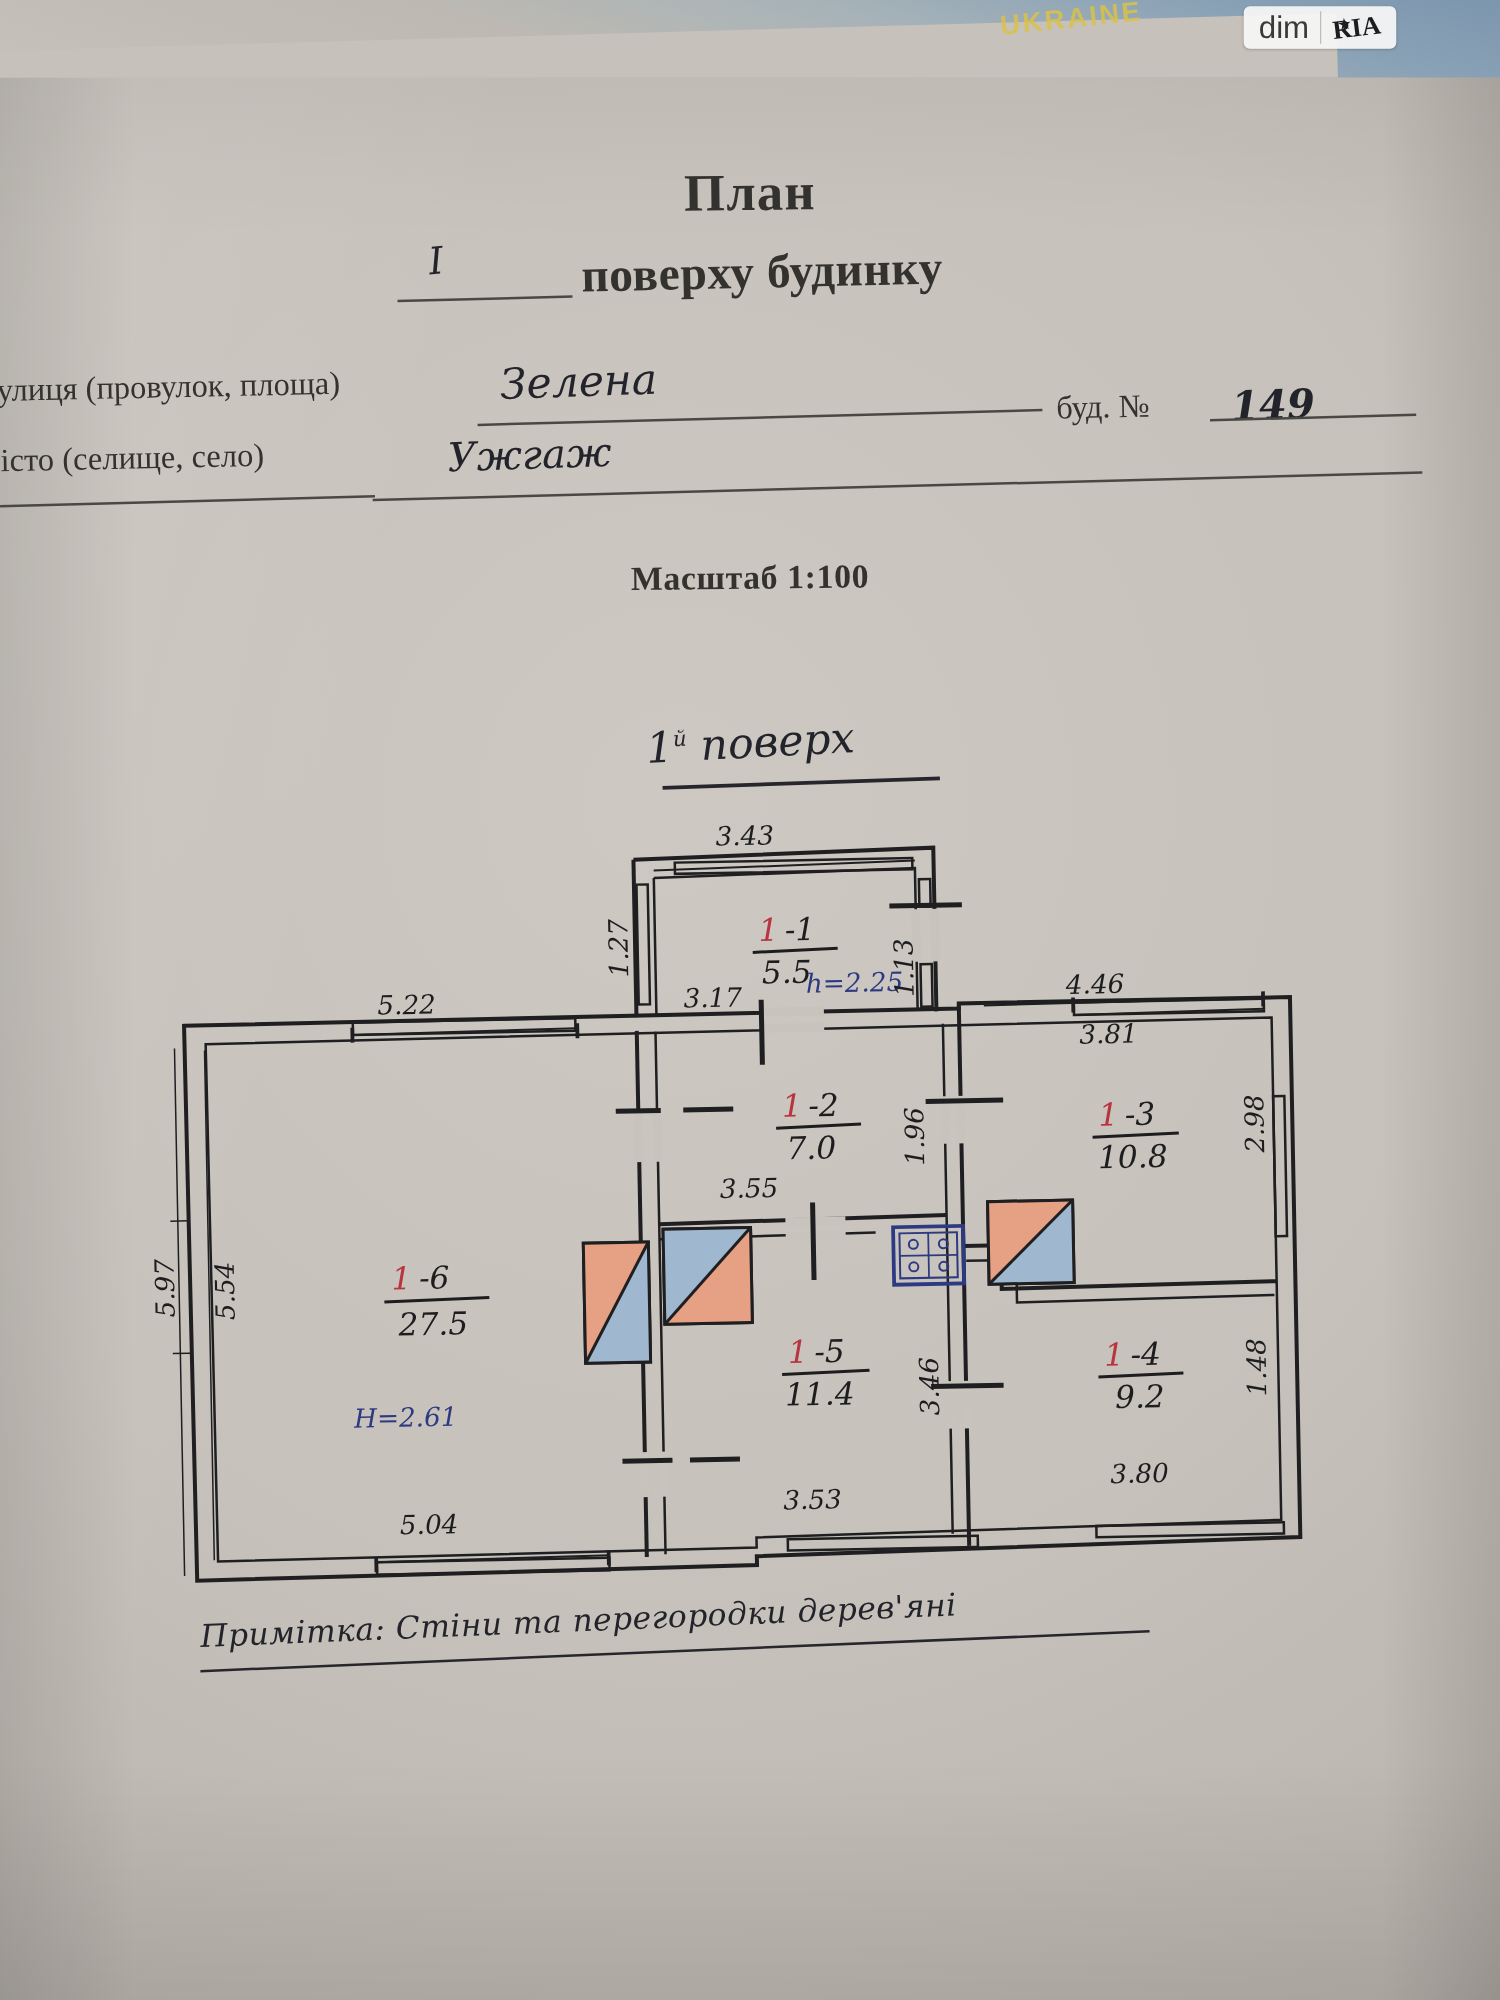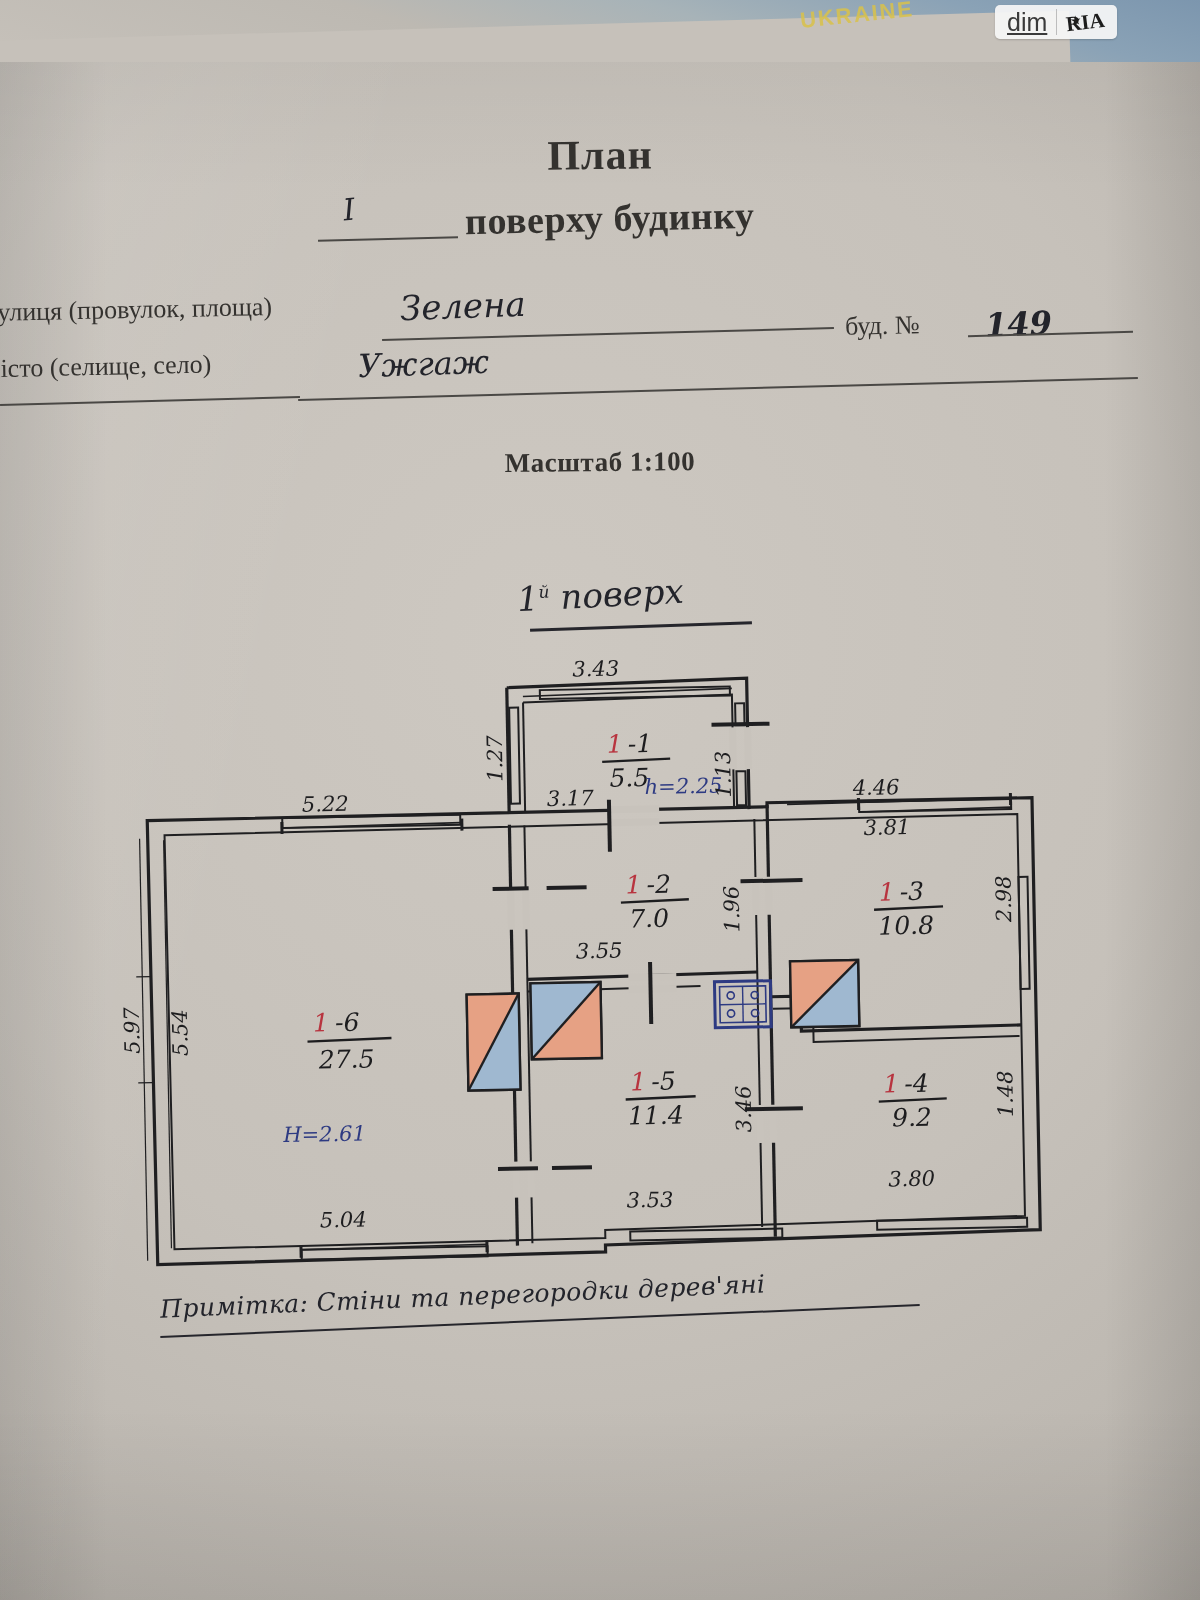--- a/index.html
+++ b/index.html
@@ -46,21 +46,21 @@
   #watermark{
     position:absolute;left:995px;top:5px;
     display:flex;align-items:center;
     background:rgba(246,246,246,.93);
     border-radius:5px;
     padding:3px 4px;
     box-shadow:0 1px 2px rgba(0,0,0,.18);
   }
   #watermark .dim{
     font-family:"Liberation Sans",sans-serif;
-    font-size:25px;color:#3a3a3a;padding:0 9px 0 8px;line-height:28px;text-decoration:underline;
+    font-size:25px;color:#3a3a3a;padding:0 9px 0 8px;line-height:28px;
   }
   #watermark .sep{width:1px;height:26px;background:#bdbdbd;}
   #watermark .ria{
     position:relative;
     font-family:"Liberation Serif",serif;
     font-weight:bold;font-size:21px;color:#1d1d1d;
     padding:0 8px 0 9px;line-height:28px;
     transform:rotate(-7deg);
   }
   #watermark .ria .star{

